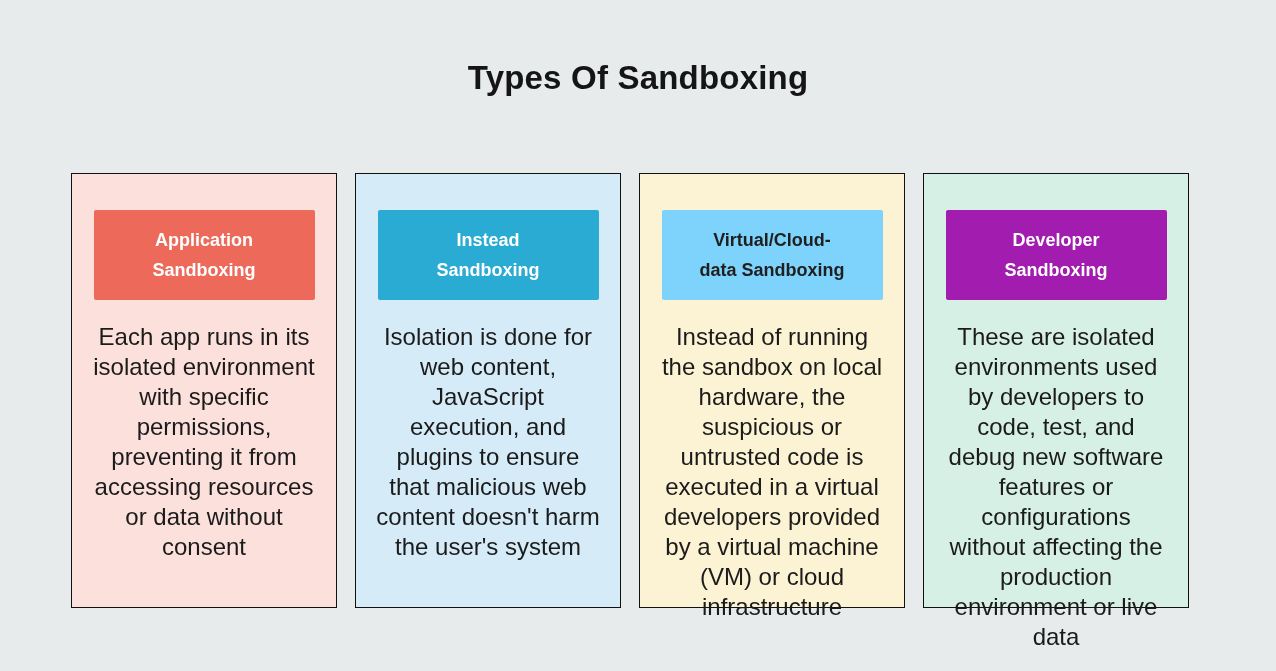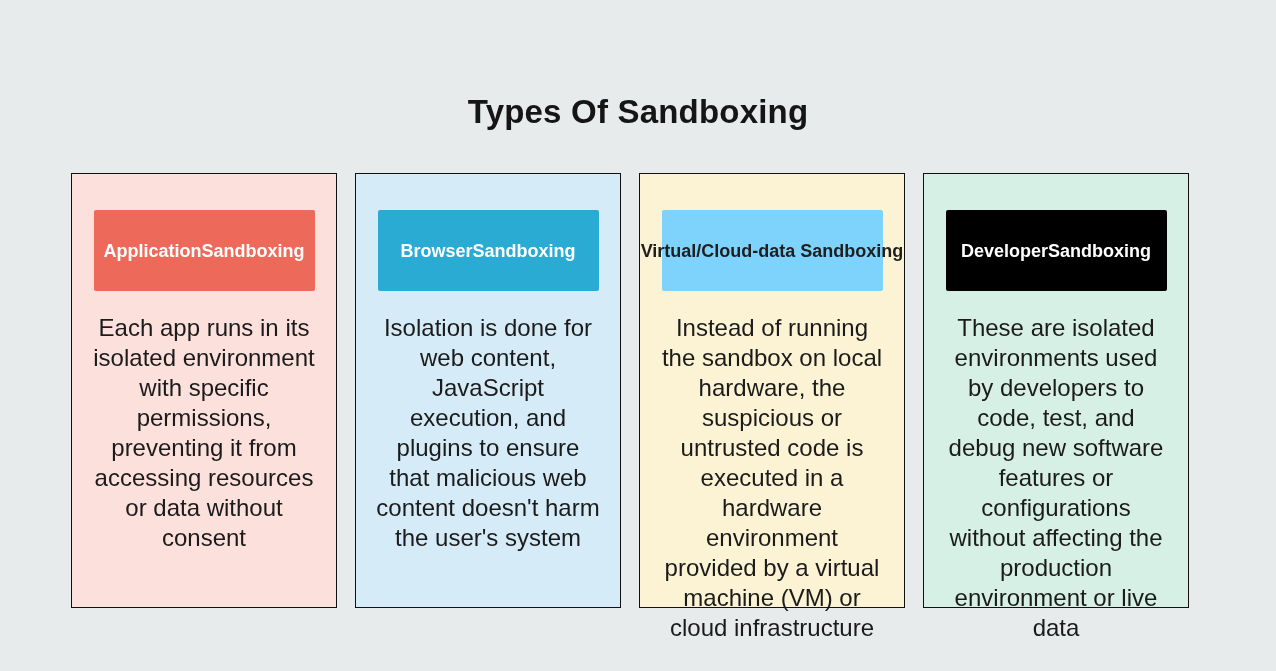--- a/index.html
+++ b/index.html
@@ -13,21 +13,21 @@
     font-family: "Liberation Sans", "DejaVu Sans", sans-serif;
     overflow: hidden;
   }
   .page {
     width: 1276px;
     height: 671px;
     position: relative;
   }
   .title {
     margin: 0;
-    padding-top: 92px;
+    padding-top: 58px;
     text-align: center;
     font-size: 33px;
     line-height: 1.2;
     font-weight: 700;
     color: #151515;
     letter-spacing: 0.2px;
   }
   .cards {
     position: absolute;
     left: 71px;
@@ -43,21 +43,21 @@
     border: 1.5px solid #111111;
     flex: 0 0 auto;
   }
   .card-header {
     box-sizing: border-box;
     width: 221px;
     min-height: 81px;
     margin: 36px auto 0 auto;
     border-radius: 2px;
     display: flex;
-    flex-direction: row;
+    flex-direction: column;
     justify-content: center;
     align-items: center;
     padding: 15px 4px;
   }
   .header-line {
     display: block;
     font-size: 18px;
     font-weight: 700;
     line-height: 30px;
     text-align: center;
@@ -84,36 +84,36 @@
     <section class="card" style="background-color: rgb(252, 224, 220);">
       <div class="card-header" style="background-color: rgb(237, 106, 90); color: rgb(255, 255, 255);">
         <span class="header-line">Application</span>
         <span class="header-line">Sandboxing</span>
       </div>
       <p class="card-body">Each app runs in its isolated environment with specific permissions, preventing it from accessing resources or data without consent</p>
     </section>
 
     <section class="card" style="background-color: rgb(213, 235, 247);">
       <div class="card-header" style="background-color: rgb(41, 171, 211); color: rgb(255, 255, 255);">
-        <span class="header-line">Browser</span>
+        <span class="header-line">Instead</span>
         <span class="header-line">Sandboxing</span>
       </div>
       <p class="card-body">Isolation is done for web content, JavaScript execution, and plugins to ensure that malicious web content doesn't harm the user's system</p>
     </section>
 
     <section class="card" style="background-color: rgb(252, 243, 212);">
       <div class="card-header" style="background-color: #7dd3fc; color: rgb(31, 31, 31);">
         <span class="header-line">Virtual/Cloud-</span>
         <span class="header-line">data Sandboxing</span>
       </div>
-      <p class="card-body">Instead of running the sandbox on local hardware, the suspicious or untrusted code is executed in a hardware environment provided by a virtual machine (VM) or cloud infrastructure</p>
+      <p class="card-body">Instead of running the sandbox on local hardware, the suspicious or untrusted code is executed in a virtual developers provided by a virtual machine (VM) or cloud infrastructure</p>
     </section>
 
     <section class="card" style="background-color: rgb(215, 240, 229);">
-      <div class="card-header" style="background-color: #000000; color: rgb(255, 255, 255);">
+      <div class="card-header" style="background-color: #a21caf; color: rgb(255, 255, 255);">
         <span class="header-line">Developer</span>
         <span class="header-line">Sandboxing</span>
       </div>
       <p class="card-body">These are isolated environments used by developers to code, test, and debug new software features or configurations without affecting the production environment or live data</p>
     </section>
 
   </div>
 </div>
 
 </body></html>

